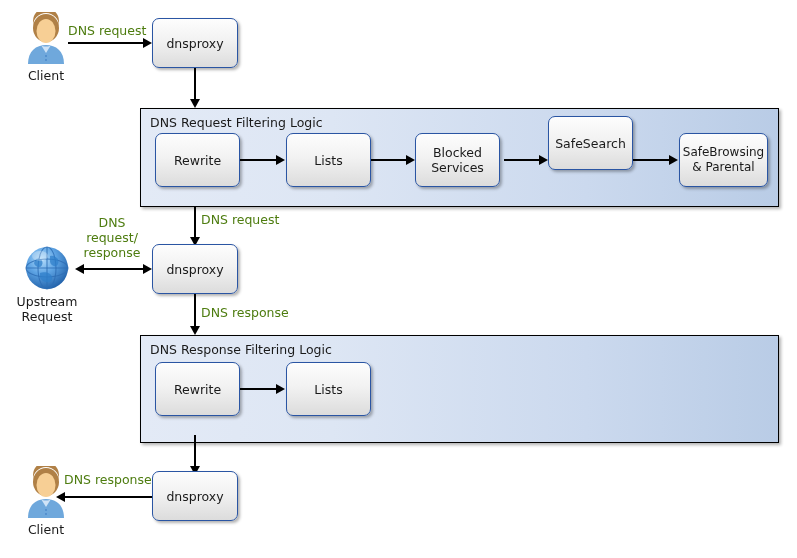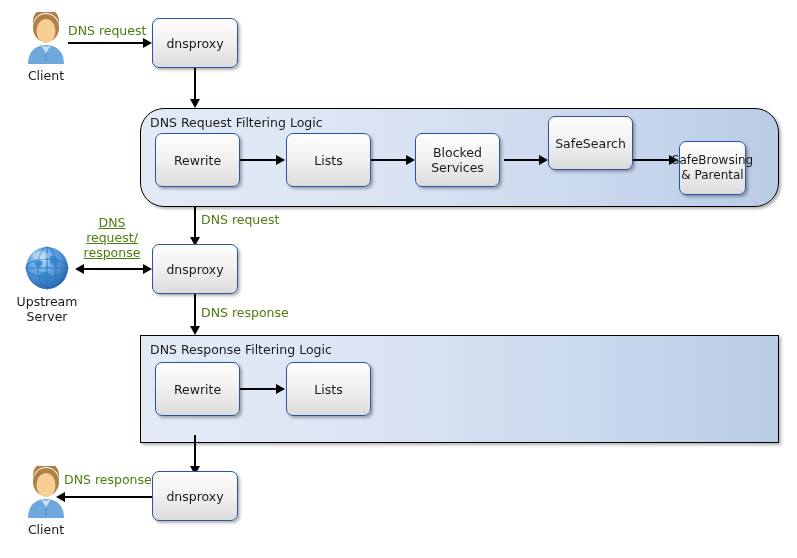--- a/index.html
+++ b/index.html
@@ -19,21 +19,21 @@
   }
 
   
   .label {
     position: absolute;
     font-size: 12.5px;
     color: #4d7c0f;
     line-height: 15px;
     white-space: pre;
   }
-  .label.center { text-align: center; text-decoration: underline; }
+  .label.center { text-align: center; }
 
   
   .node {
     position: absolute;
     box-sizing: border-box;
     border: 1.4px solid #2a55a3;
     border-radius: 7px;
     background: linear-gradient(to bottom, #fdfdfd 0%, #f2f2f2 45%, #dcdcdc 100%);
     box-shadow: 2px 2px 3px rgba(0,0,0,0.30);
     display: flex;
@@ -126,42 +126,42 @@
 
   <div class="label" style="left:68px; top:23px;">DNS request</div>
   <div class="line-h" style="left:68px; top:42px; width:76px;"></div>
   <div class="arrow right" style="left:143px; top:38px;"></div>
 
   <div class="node" style="left:152px; top:18px; width:86px; height:50px;">dnsproxy</div>
 
   <div class="line-v" style="left:194px; top:68px; height:33px;"></div>
   <div class="arrow down" style="left:190px; top:99px;"></div>
 
-  <div class="group" style="left:140px; top:108px; width:639px; height:99px;border-radius:24px;">
+  <div class="group" style="left:140px; top:108px; width:639px; height:99px;">
     <div class="group-title">DNS Request Filtering Logic</div>
   </div>
 
   <div class="node" style="left:155px; top:133px; width:85px; height:54px;">Rewrite</div>
   <div class="line-h" style="left:240px; top:159px; width:37px;"></div>
   <div class="arrow right" style="left:276px; top:155px;"></div>
 
   <div class="node" style="left:286px; top:133px; width:85px; height:54px;">Lists</div>
   <div class="line-h" style="left:371px; top:159px; width:37px;"></div>
   <div class="arrow right" style="left:406px; top:155px;"></div>
 
   <div class="node" style="left:415px; top:133px; width:85px; height:54px;">Blocked
 Services</div>
   <div class="line-h" style="left:504px; top:159px; width:37px;"></div>
   <div class="arrow right" style="left:539px; top:155px;"></div>
 
   <div class="node" style="left:548px; top:116px; width:85px; height:54px;">SafeSearch</div>
   <div class="line-h" style="left:633px; top:159px; width:38px;"></div>
   <div class="arrow right" style="left:669px; top:155px;"></div>
 
-  <div class="node" style="left:679px; top:133px; width:67px; height:54px; font-size:12px;margin-top:8px;">SafeBrowsing
+  <div class="node" style="left:679px; top:133px; width:89px; height:54px; font-size:12px;">SafeBrowsing
 &amp; Parental</div>
 
   <div class="line-v" style="left:194px; top:207px; height:32px;"></div>
   <div class="label" style="left:201px; top:212px;">DNS request</div>
   <div class="arrow down" style="left:190px; top:237px;"></div>
 
   <div class="globe" style="left:22px; top:243px;">
     <svg width="50" height="50" viewBox="0 0 50 50">
       <defs>
         <radialGradient id="gl" cx="38%" cy="30%" r="75%">
@@ -175,21 +175,21 @@
       <ellipse cx="25" cy="25" rx="9" ry="21" fill="none" stroke="#2f6fb5" stroke-width="1.1" opacity="0.85"></ellipse>
       <line x1="4" y1="25" x2="46" y2="25" stroke="#2f6fb5" stroke-width="1.1" opacity="0.85"></line>
       <line x1="25" y1="4" x2="25" y2="46" stroke="#2f6fb5" stroke-width="1.1" opacity="0.85"></line>
       <path d="M14 16 C18 14 22 18 20 22 C18 26 13 24 12 20 Z" fill="#2f7fc9" opacity="0.75"></path>
       <path d="M28 13 C33 12 38 16 36 21 C34 25 29 23 28 19 Z" fill="#2f7fc9" opacity="0.75"></path>
       <path d="M18 30 C24 28 31 31 30 36 C29 41 21 40 18 35 Z" fill="#2f7fc9" opacity="0.75"></path>
       <ellipse cx="18" cy="13" rx="8" ry="5" fill="#ffffff" opacity="0.28"></ellipse>
     </svg>
   </div>
   <div class="actor-label center" style="left:6px; top:294px; width:82px;">Upstream
-Server</div>
+Request</div>
 
   <div class="label center" style="left:80px; top:215px; width:64px;">DNS
 request/
 response</div>
   <div class="line-h" style="left:81px; top:268px; width:64px;"></div>
   <div class="arrow left" style="left:75px; top:264px;"></div>
   <div class="arrow right" style="left:143px; top:264px;"></div>
 
   <div class="node" style="left:152px; top:244px; width:86px; height:50px;">dnsproxy</div>
 

